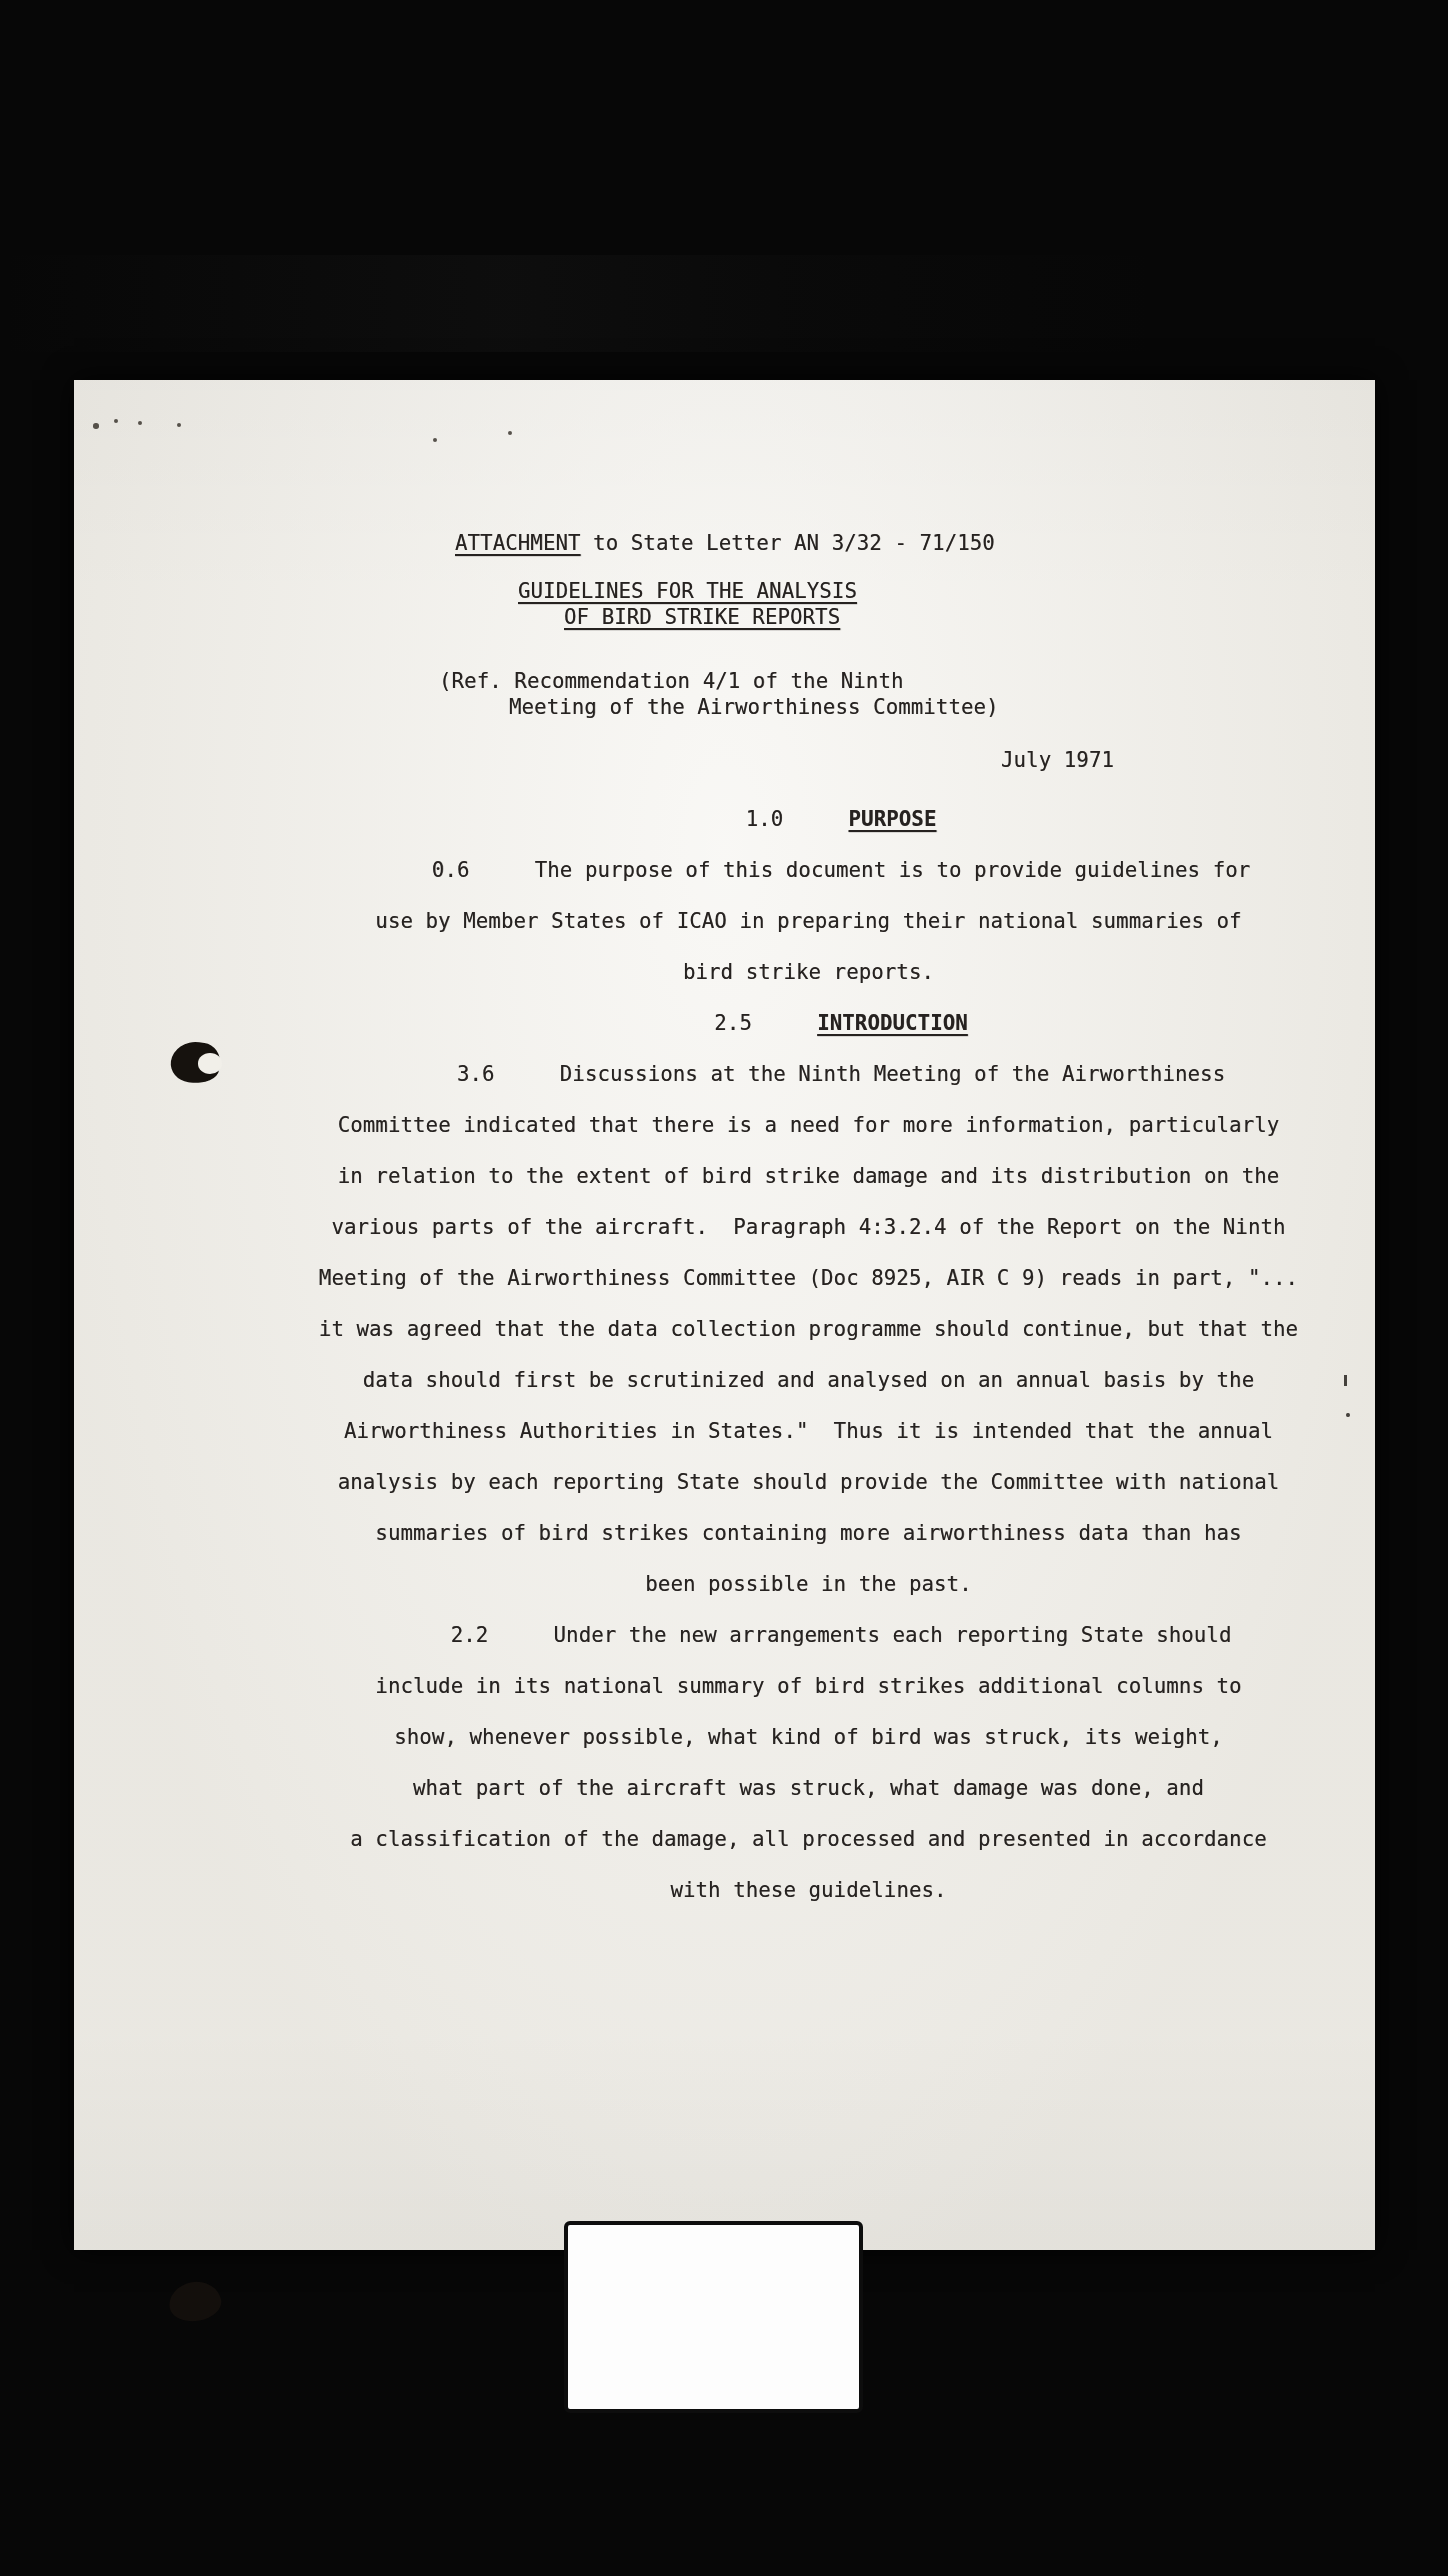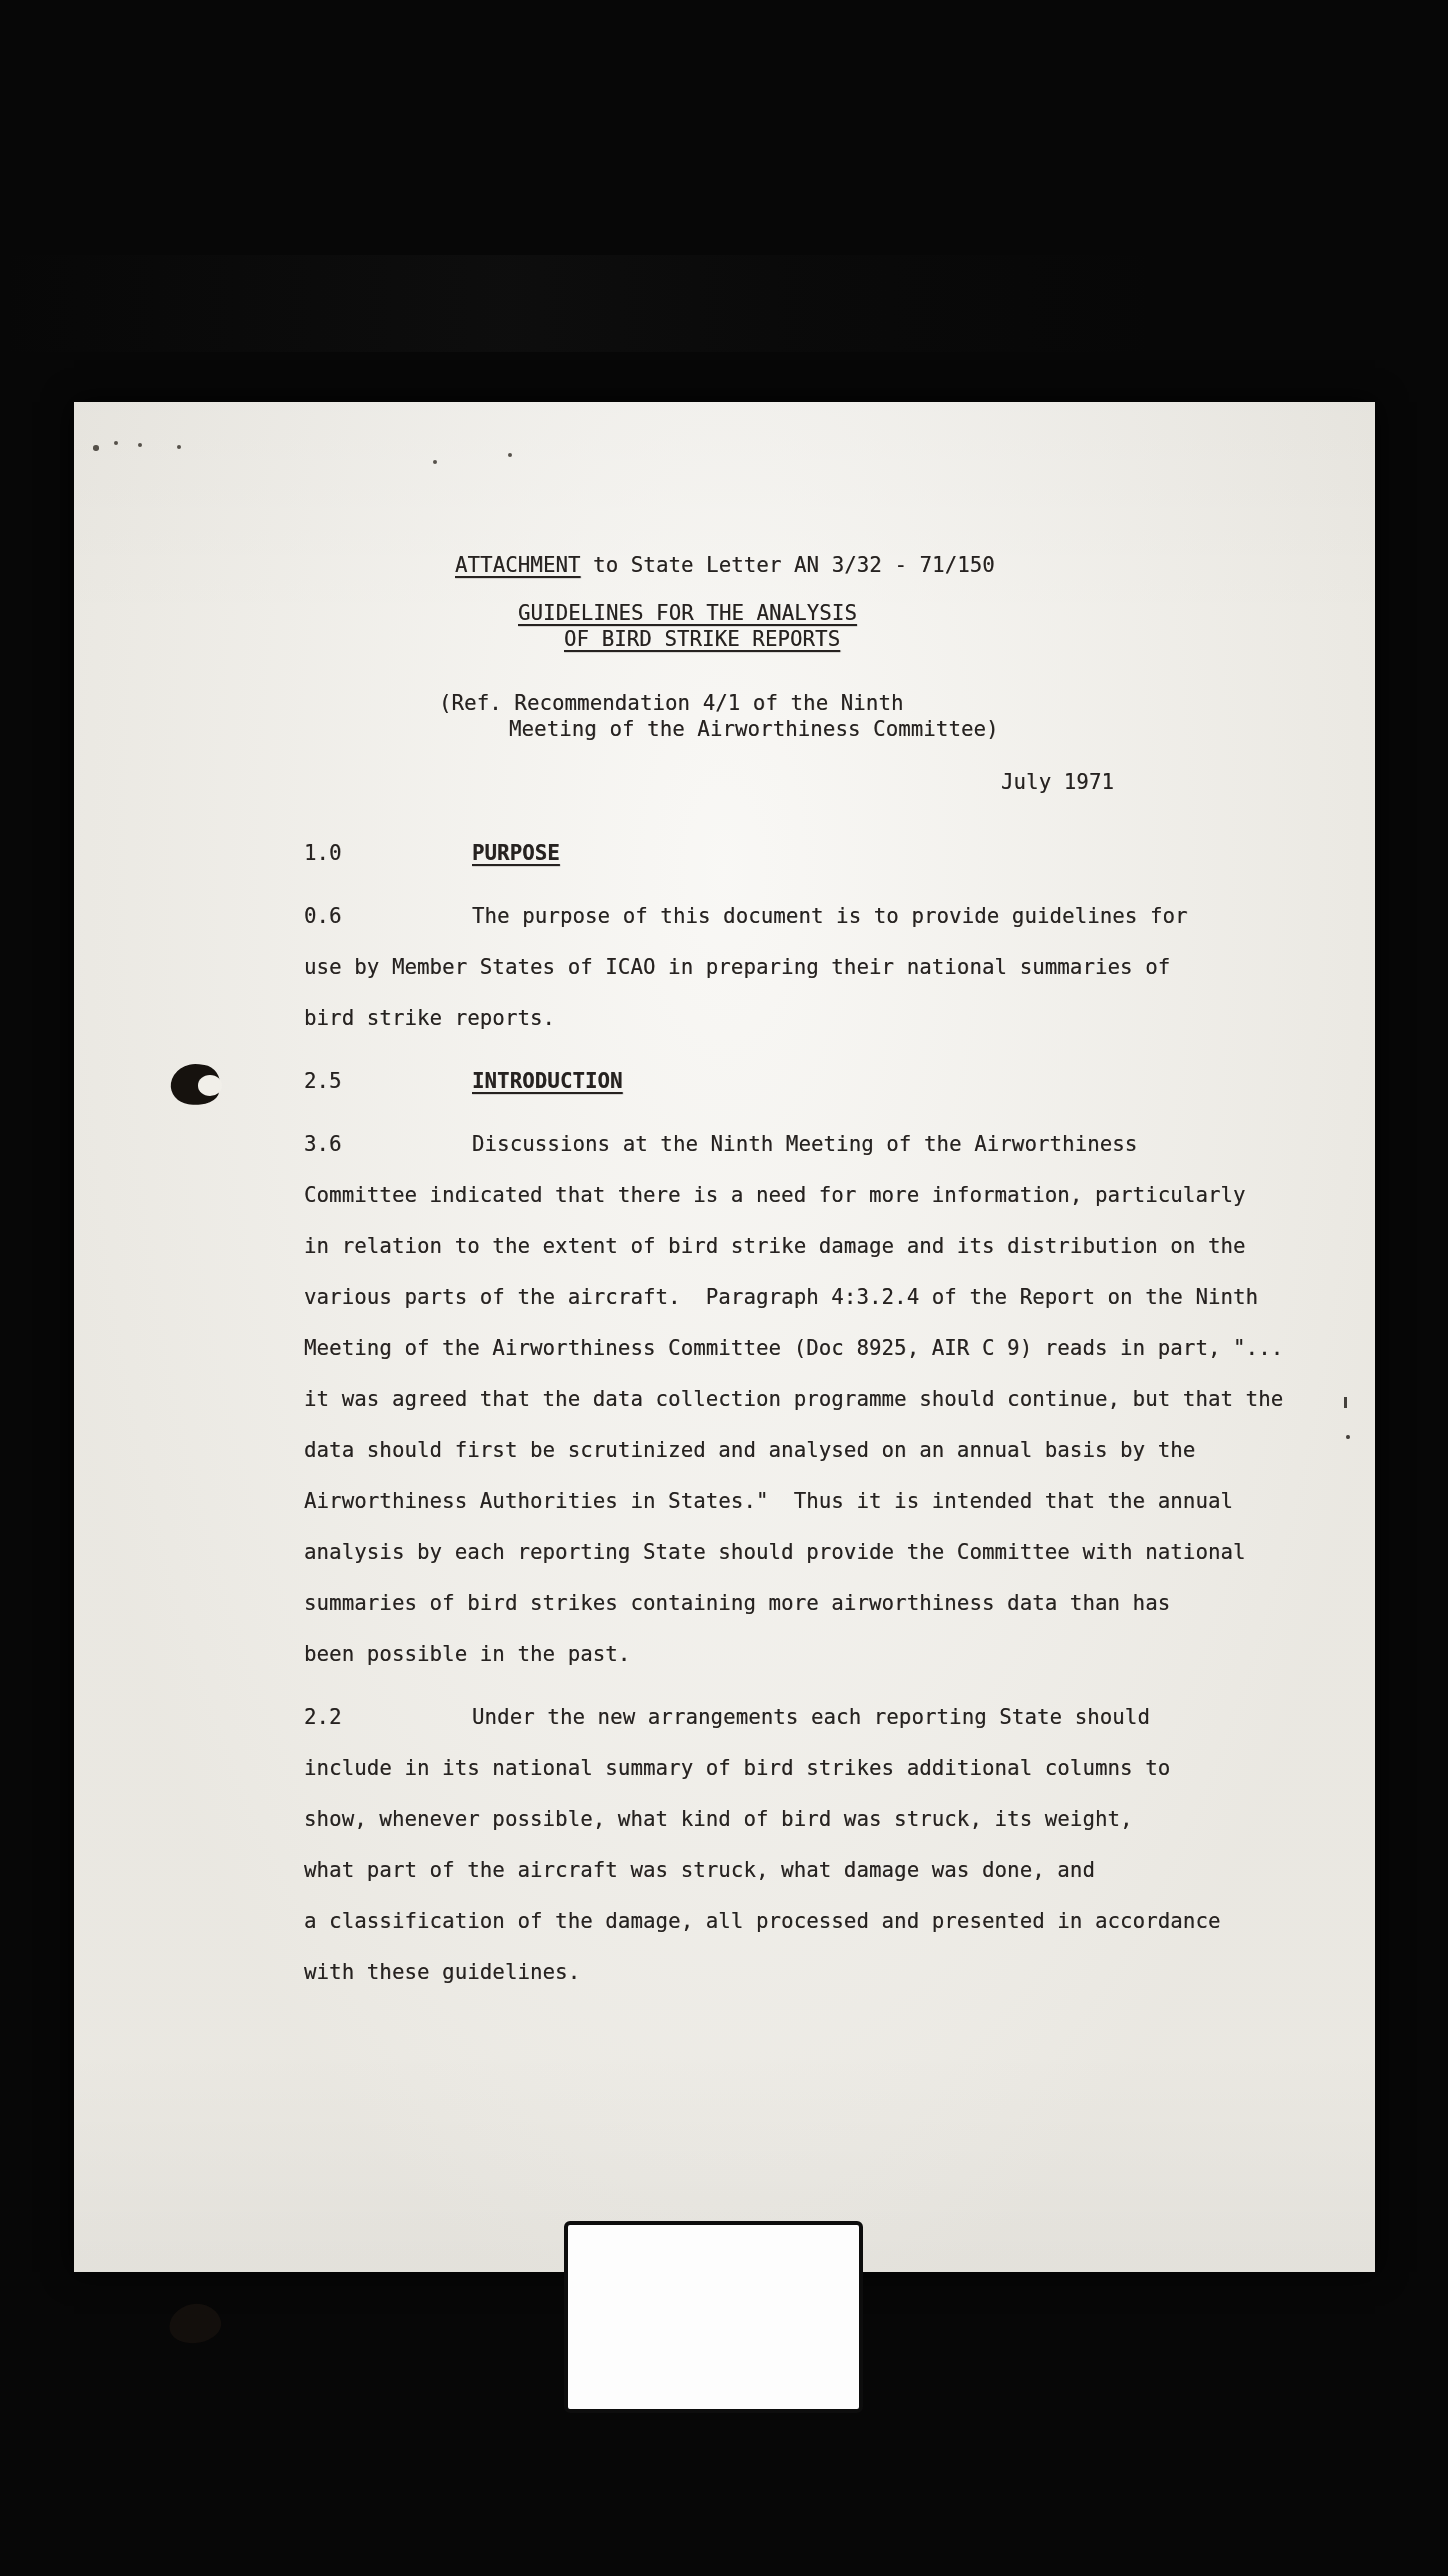--- a/index.html
+++ b/index.html
@@ -21,21 +21,21 @@
   
   .scan-noise {
     position: absolute;
     left: 0; top: 255px;
     width: 1448px; height: 97px;
     background: linear-gradient(90deg, rgba(60,60,60,0) 0%, rgba(70,70,70,0.10) 35%, rgba(60,60,60,0.05) 55%, rgba(60,60,60,0) 80%);
   }
   .page {
     position: absolute;
     left: 74px;
-    top: 402px;
+    top: 380px;
     width: 1301px;
     height: 1870px;
     background: #f1efe9;
     background-image:
       radial-gradient(ellipse at 50% 25%, rgba(255,255,255,0.55), rgba(120,115,105,0.06) 75%),
       linear-gradient(180deg, rgba(0,0,0,0.02), rgba(0,0,0,0.00) 12%, rgba(0,0,0,0.00) 88%, rgba(0,0,0,0.03));
     box-shadow: 0 0 28px rgba(0,0,0,0.85);
     color: #262220;
   }
   .tw {
@@ -77,21 +77,21 @@
     top: 368px;
     white-space: nowrap;
   }
   .body-sections {
     position: absolute;
     left: 218px;
     top: 414px;
     width: 1033px;
     line-height: 51px;
   }
-  .section-row { margin: 12px; }
+  .section-row { margin: 0; text-align: center; }
   .pnum {
     display: inline-block;
     width: 168px;
     vertical-align: baseline;
   }
   .heading { font-weight: bold; }
   .ptext { white-space: pre-wrap; }
 
   
   .artifact { position: absolute; pointer-events: none; }

